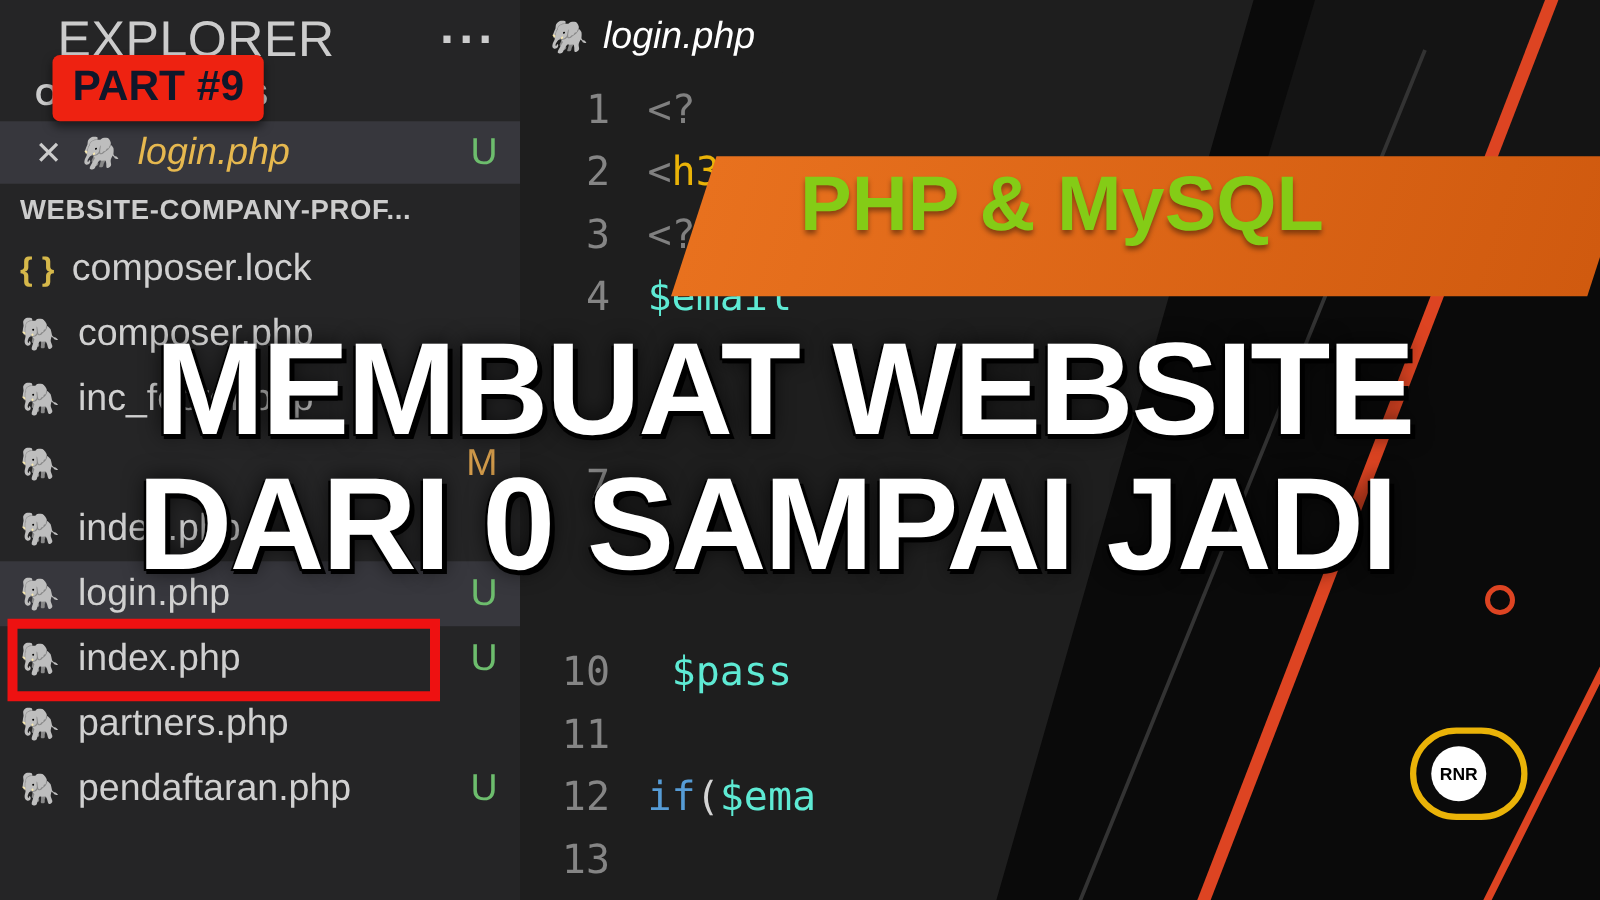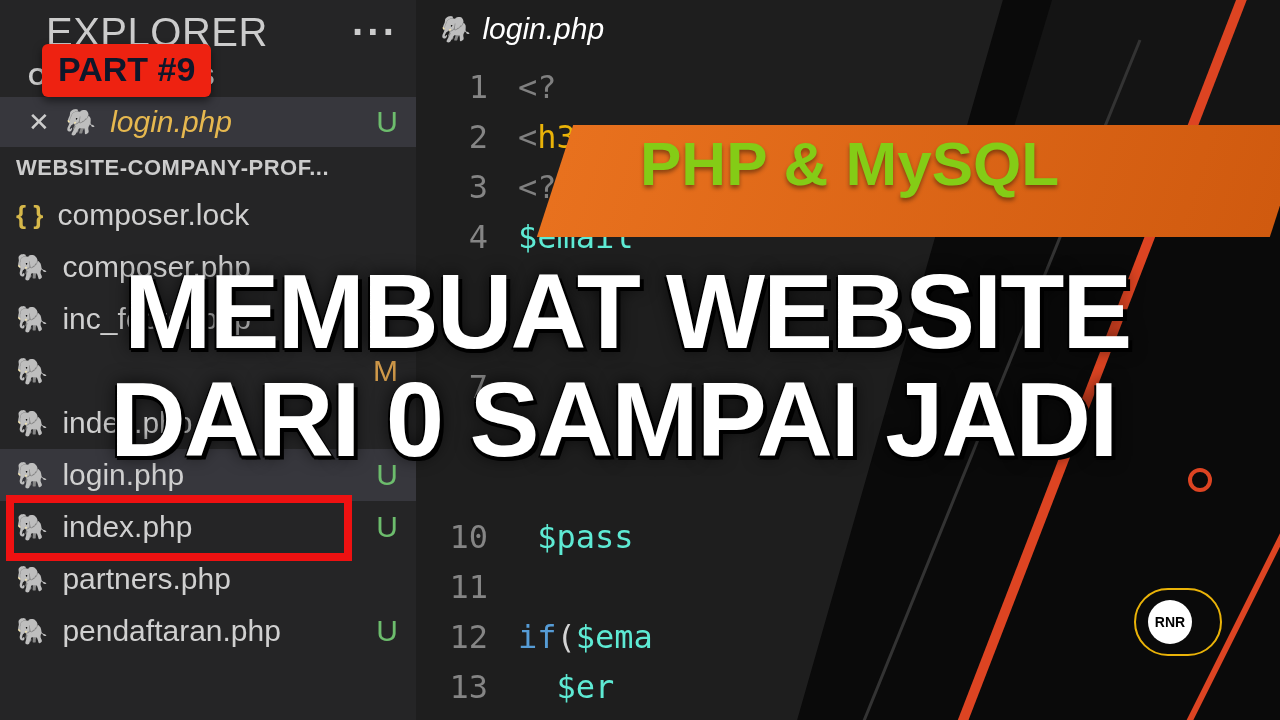--- a/index.html
+++ b/index.html
@@ -114,21 +114,21 @@
   .part-badge {
     position:absolute; left:42px; top:44px; z-index:30;
     background:#e21; color:#0f172a; font-weight:900;
     font-size:34px; padding:6px 16px 8px; border-radius:6px;
     box-shadow: 0 4px 8px rgba(0,0,0,0.5);
     font-family: Arial, sans-serif;
   }
   .channel-pill {
     position:absolute; right:58px; bottom:64px; z-index:25;
     display:flex; gap:14px;
-    background: rgba(10,10,10,0.6); border:2px solid #eab308;
+    background: rgba(10,10,10,0.6); border:5px solid #eab308;
     border-radius: 40px; padding: 10px 28px 10px 12px;
     color:#fff; font-weight:700; font-size:24px;
   }
   .channel-pill .logo {
     width:44px; height:44px; border-radius:50%; background:#fff;
     display:flex; align-items:center; justify-content:center;
     color:#000; font-weight:900; font-size:14px;
   }
 </style>
 </head>
@@ -227,21 +227,20 @@
     <div><span class="tk-tag">&lt;?</span><span class="tk-pi">php</span></div>
     <div><span class="tk-var">$email</span></div>
     <div></div>
       <div></div>
       <div></div>
       <div></div>
       <div></div>
     <div><span class="tk-var"> $pass</span></div>
     <div></div>
     <div><span class="tk-kw">if</span><span class="tk-op">(</span><span class="tk-var">$ema</span></div>
-    <div><span class="tk-var">  $er</span></div>
   </div>
 </div>
 
 <svg class="deco" viewBox="0 0 760 840">
   <polygon points="380,0 760,0 760,840 140,840" fill="#0a0a0a"></polygon>
   <polygon points="430,0 760,0 760,200 370,200" fill="#141414"></polygon>
   <line x1="300" y1="840" x2="640" y2="-40" stroke="#d42" stroke-width="10"></line>
   <line x1="520" y1="840" x2="760" y2="360" stroke="#d42" stroke-width="6"></line>
   <line x1="200" y1="840" x2="500" y2="100" stroke="#333" stroke-width="3"></line>
   <circle cx="560" cy="540" r="10" fill="none" stroke="#d42" stroke-width="4"></circle>

